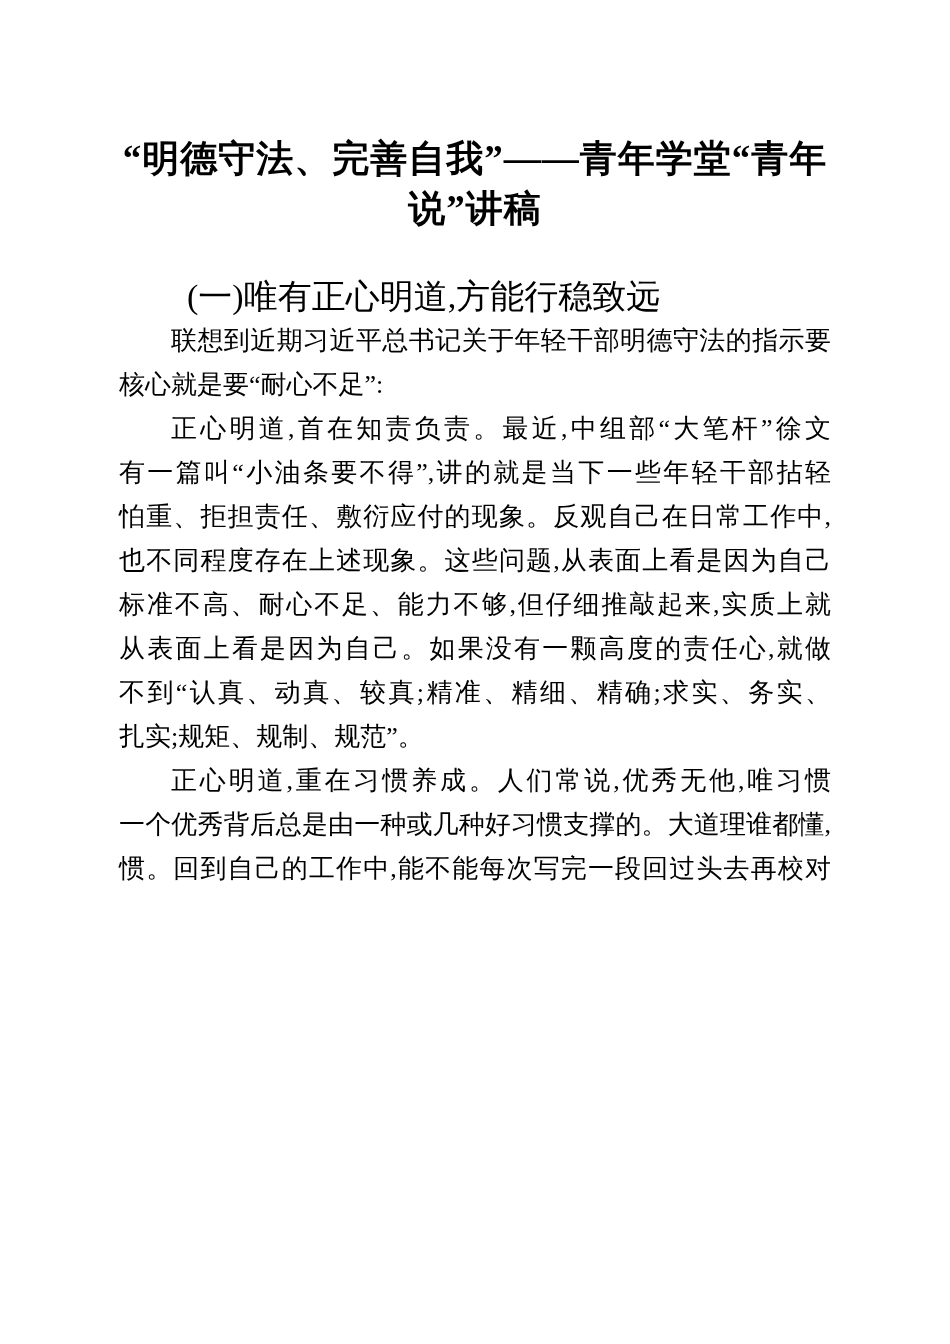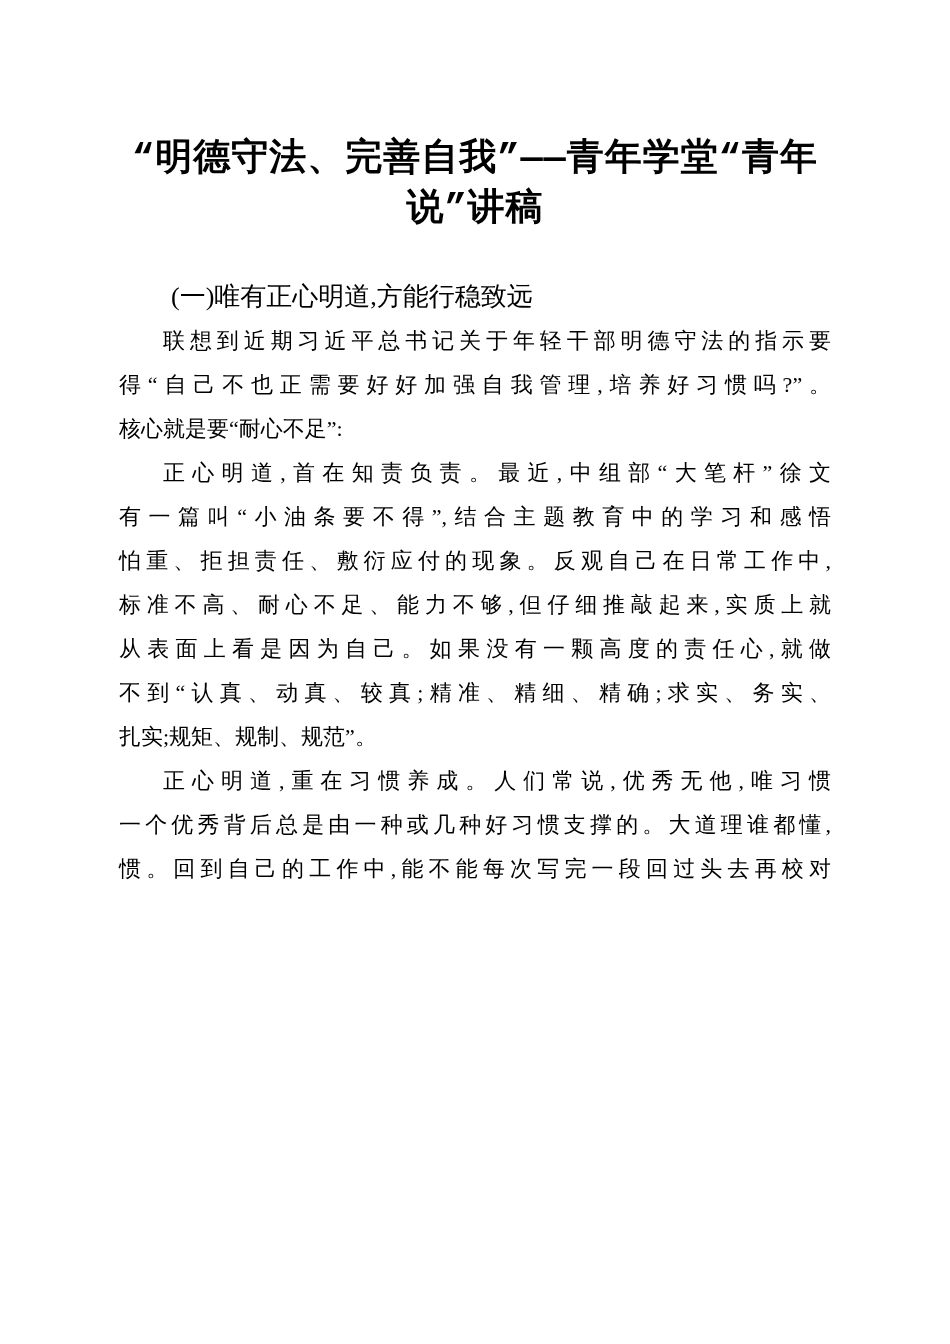--- a/index.html
+++ b/index.html
@@ -17,54 +17,53 @@
     padding: 134px 119px 0 119px;
     background: #ffffff;
   }
   .doc-title {
     font-size: 37px;
     line-height: 50px;
     font-weight: bold;
     text-align: center;
     letter-spacing: 1px;
     margin-bottom: 41px;
-    font-family: Liberation Mono, monospace;
   }
   .doc-body { width: 712px; }
   .line {
-    font-size: 22px;
+    font-size: 26px;
     line-height: 44px;
     text-align: justify;
     text-align-last: justify;
     white-space: normal;
   }
   .line.indent { text-indent: 2em; }
   .line.no-stretch { text-align-last: left; }
   .heading {
-    font-size: 26px;
+    font-size: 34px;
     line-height: 44px;
     text-indent: 2em;
     text-align: left;
     text-align-last: left;
   }
 </style>
 </head>
 <body>
 
 <div class="page">
   <h1 class="doc-title">“明德守法、完善自我”——青年学堂“青年说”讲稿</h1>
   <div class="doc-body">
     <div class="heading">(一)唯有正心明道,方能行稳致远</div>
     <div id="paragraphs">
         <div class="line indent">联想到近期习近平总书记关于年轻干部明德守法的指示要</div>
-        <div class="line">得“自己不也正需要好好加强自我管理,培养好习惯吗?”。</div>
         <div class="line no-stretch">核心就是要“耐心不足”:</div>
         <div class="line indent">正心明道,首在知责负责。最近,中组部“大笔杆”徐文</div>
-        <div class="line">有一篇叫“小油条要不得”,结合主题教育中的学习和感悟</div>
+        <div class="line">有一篇叫“小油条要不得”,讲的就是当下一些年轻干部拈轻</div>
         <div class="line">怕重、拒担责任、敷衍应付的现象。反观自己在日常工作中,</div>
+        <div class="line">也不同程度存在上述现象。这些问题,从表面上看是因为自己</div>
         <div class="line">标准不高、耐心不足、能力不够,但仔细推敲起来,实质上就</div>
         <div class="line">从表面上看是因为自己。如果没有一颗高度的责任心,就做</div>
         <div class="line">不到“认真、动真、较真;精准、精细、精确;求实、务实、</div>
         <div class="line no-stretch">扎实;规矩、规制、规范”。</div>
         <div class="line indent">正心明道,重在习惯养成。人们常说,优秀无他,唯习惯</div>
         <div class="line">一个优秀背后总是由一种或几种好习惯支撑的。大道理谁都懂,</div>
         <div class="line">惯。回到自己的工作中,能不能每次写完一段回过头去再校对</div>
       </div>
   </div>
 </div>

